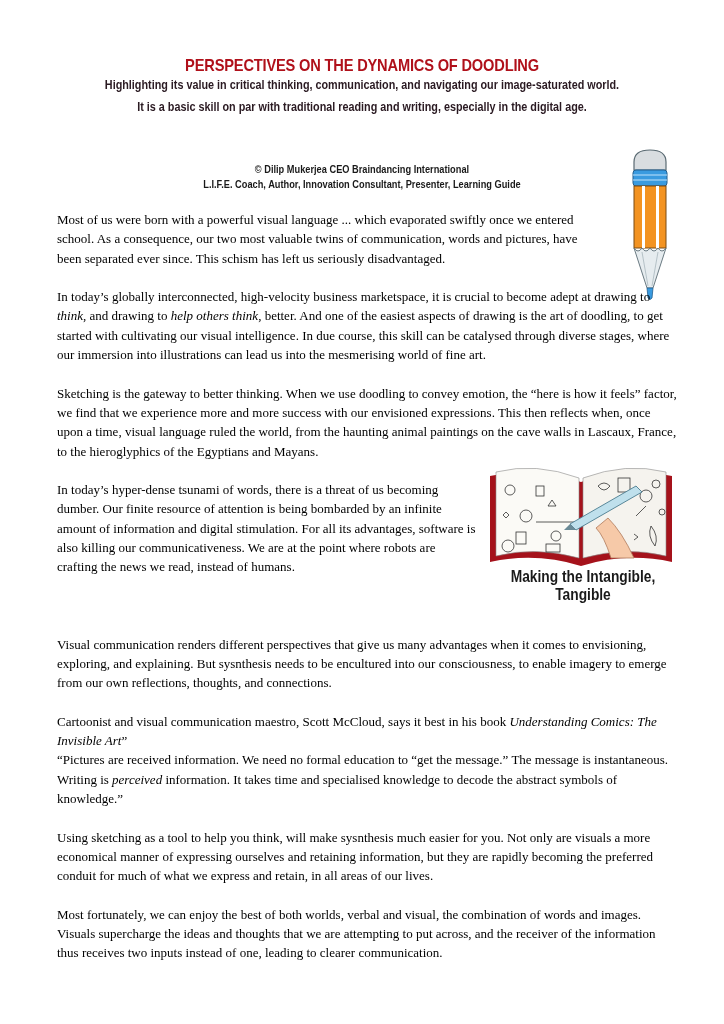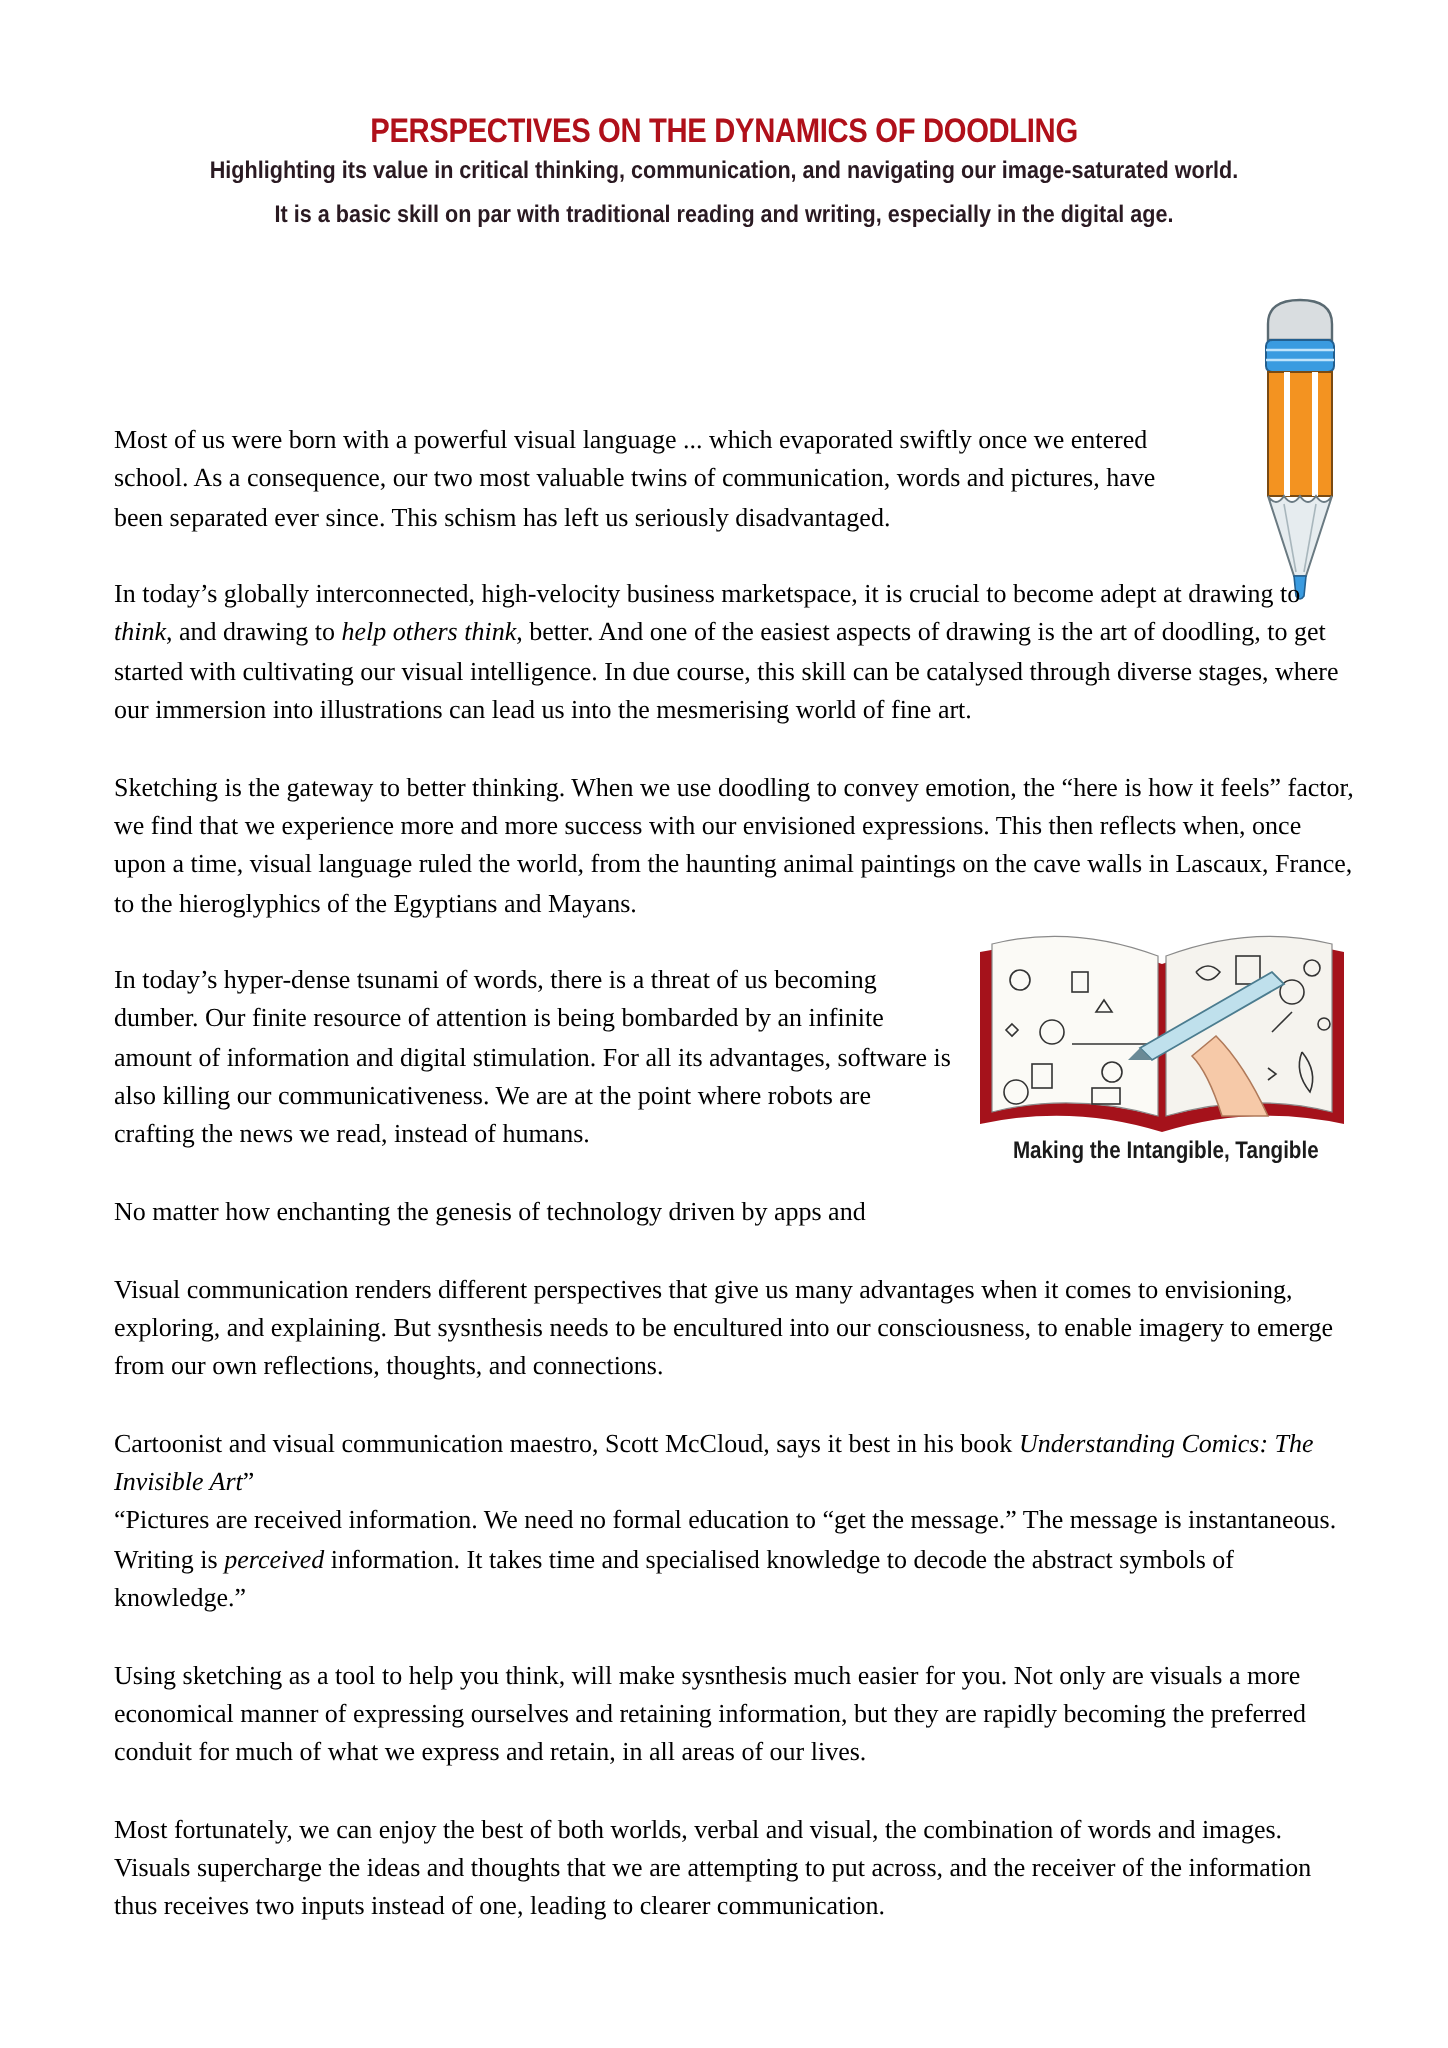--- a/index.html
+++ b/index.html
@@ -30,36 +30,40 @@
     font-family: "Liberation Serif", serif; font-size: 13px; line-height: 19.3px; color: #000000;
   }
   .body p { margin: 0 0 19.3px 0; }
   .nar { width: 540px; }
   .nar2 { width: 420px; }
 
   .pencil { position: absolute; left: 622px; top: 148px; width: 56px; height: 155px; }
   .bookfig { position: absolute; left: 486px; top: 456px; width: 190px; height: 112px; }
   .caption {
     position: absolute; left: 490px; top: 568px; width: 186px; text-align: center;
-    font-family: "Liberation Sans", sans-serif; font-weight: bold; font-size: 12px; color: #1a1a1a;
+    font-family: "Liberation Sans", sans-serif; font-weight: bold; font-size: 16px; color: #1a1a1a;
   }
   .caption span { display: inline-block; transform: scaleX(0.86); }
   i { font-style: italic; margin-top: 33px; }
 </style>
 </head>
 <body>
 
 <div class="page">
 
   <div class="title">PERSPECTIVES ON THE DYNAMICS OF DOODLING</div>
 
   <div class="subtitle">
     <span class="subtitle-inner">Highlighting its value in critical thinking, communication, and navigating our image-saturated world. It is a basic skill on par with traditional reading and writing, especially in the digital age.</span>
   </div>
 
+  <div class="byline">
+    <span>© Dilip Mukerjea  CEO Braindancing International</span>
+    <span>L.I.F.E. Coach, Author, Innovation Consultant, Presenter, Learning Guide</span>
+  </div>
 
   <svg class="pencil" viewBox="0 0 56 155">
     <path d="M12 14 Q12 2 28 2 Q44 2 44 14 L44 22 L12 22 Z" fill="#d9dde0" stroke="#5a6a72" stroke-width="1.2"></path>
     <rect x="11" y="22" width="34" height="16" rx="3" fill="#3a9be0" stroke="#235f8f" stroke-width="1"></rect>
     <line x1="11" y1="27" x2="45" y2="27" stroke="#bfe3fb" stroke-width="1.2"></line>
     <line x1="11" y1="32" x2="45" y2="32" stroke="#bfe3fb" stroke-width="1.2"></line>
     <rect x="12" y="38" width="32" height="62" fill="#f39321" stroke="#7a4a12" stroke-width="1"></rect>
     <rect x="20" y="38" width="3" height="62" fill="#ffffff"></rect>
     <rect x="34" y="38" width="3" height="62" fill="#ffffff"></rect>
     <path d="M12 100 Q16 106 20 100 Q24 106 28 100 Q32 106 36 100 Q40 106 44 100 L31 140 L25 140 Z" fill="#e6ecef" stroke="#6a7a82" stroke-width="1"></path>
@@ -103,21 +107,21 @@
 
   <div class="body">
     <p class="nar">Most of us were born with a powerful visual language ... which evaporated swiftly once we entered school. As a consequence, our two most valuable twins of communication, words and pictures, have been separated ever since. This schism has left us seriously disadvantaged.</p>
 
     <p><span>In today’s globally interconnected, high-velocity business marketspace, it is crucial to become adept at drawing to </span><i>think</i><span>, and drawing to </span><i>help others think</i><span>, better. And one of the easiest aspects of drawing is the art of doodling, to get started with cultivating our visual intelligence. In due course, this skill can be catalysed through diverse stages, where our immersion into illustrations can lead us into the mesmerising world of fine art.</span></p>
 
     <p>Sketching is the gateway to better thinking. When we use doodling to convey emotion, the “here is how it feels” factor, we find that we experience more and more success with our envisioned expressions. This then reflects when, once upon a time, visual language ruled the world, from the haunting animal paintings on the cave walls in Lascaux, France, to the hieroglyphics of the Egyptians and Mayans.</p>
 
     <p class="nar2">In today’s hyper-dense tsunami of words, there is a threat of us becoming dumber. Our finite resource of attention is being bombarded by an infinite amount of information and digital stimulation. For all its advantages, software is also killing our communicativeness. We are at the point where robots are crafting the news we read, instead of humans.</p>
 
-    <p><span>No matter how enchanting the genesis of technology driven by apps and</span><br></p>
+    <p><br></p>
 
     <p>Visual communication renders different perspectives that give us many advantages when it comes to envisioning, exploring, and explaining. But sysnthesis needs to be encultured into our consciousness, to enable imagery to emerge from our own reflections, thoughts, and connections.</p>
 
     <p><span>Cartoonist and visual communication maestro, Scott McCloud, says it best in his book </span><i>Understanding Comics: The Invisible Art</i><span>”</span><br><span>“Pictures are received information. We need no formal education to “get the message.” The message is instantaneous. Writing is </span><i>perceived</i><span> information. It takes time and specialised knowledge to decode the abstract symbols of knowledge.”</span></p>
 
     <p>Using sketching as a tool to help you think, will make sysnthesis much easier for you. Not only are visuals a more economical manner of expressing ourselves and retaining information, but they are rapidly becoming the preferred conduit for much of what we express and retain, in all areas of our lives.</p>
 
     <p>Most fortunately, we can enjoy the best of both worlds, verbal and visual, the combination of words and images. Visuals supercharge the ideas and thoughts that we are attempting to put across, and the receiver of the information thus receives two inputs instead of one, leading to clearer communication.</p>
   </div>
 </div>

